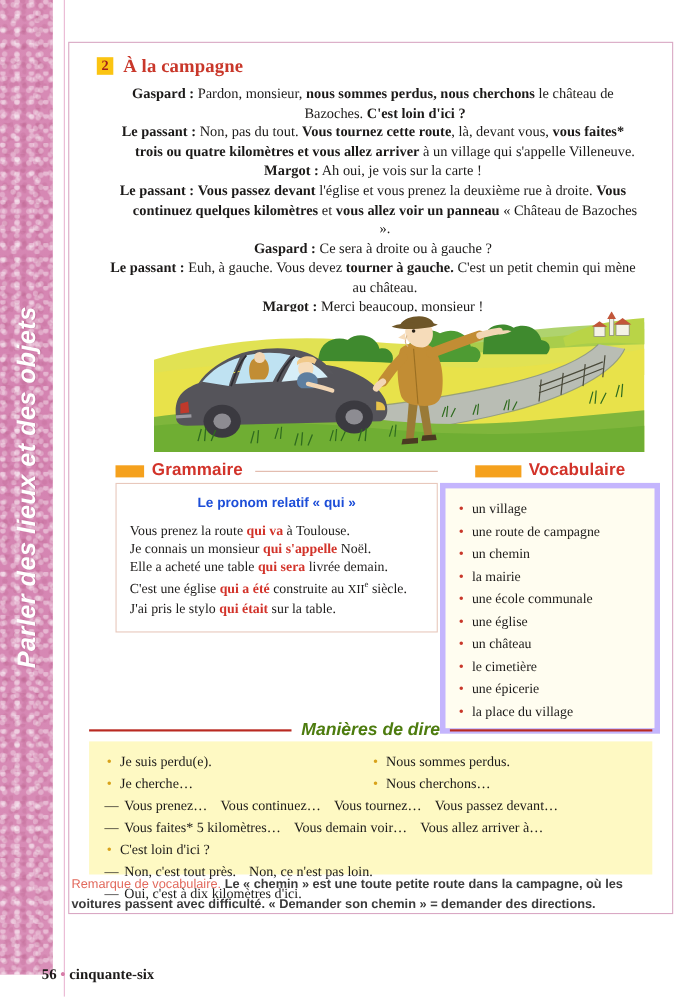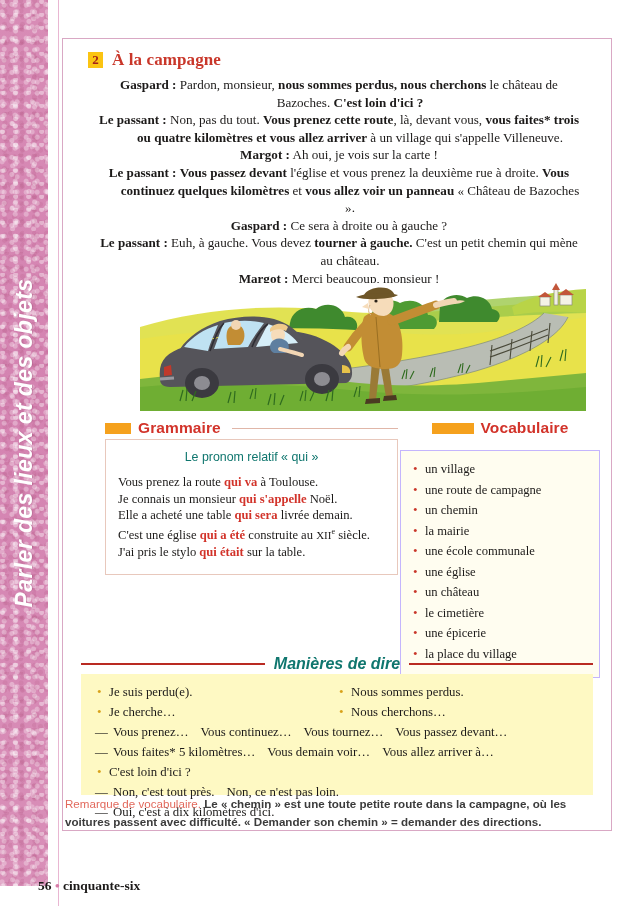--- a/index.html
+++ b/index.html
@@ -92,52 +92,52 @@
     font-size:15.5px;color:#d2332a;letter-spacing:.1px;
   }
   .sec-rule{flex:1;height:1px;background:#e0b6a8;margin-left:4px;}
   #gram-box{
     border:1px solid #e8c8bc;background:#ffffff;
     padding:10px 12px 11px 12px;margin-top:1px;
     box-sizing:border-box;width:293px;height:136px;
   }
   #gram-sub{
     text-align:center;font-family:"Liberation Sans", sans-serif;
-    font-weight:normal;font-size:12.4px;color:#0f766e;margin-bottom:10px;
+    font-weight:bold;font-size:12.4px;color:#1d4ed8;margin-bottom:10px;
   }
   .gram-ex{font-size:12.6px;line-height:16.6px;color:#1c1a19;}
   .qui{color:#d2332a;font-weight:bold;}
   .sc{font-variant:small-caps;font-size:11px;}
   sup{font-size:8px;vertical-align:super;}
 
   
   #voc-wrap{position:absolute;left:338px;top:380px;width:200px;}
   #voc-head{display:flex;align-items:center;gap:7px;height:20px;justify-content:center;}
   #voc-head .sec-chip{width:42px;}
   #voc-box{
-    border:1px solid #c4b5fd;background:#fffdf0;
-    padding:8px 10px 9px 10px;margin-top:12px;
+    border:5px solid #c4b5fd;background:#fffdf0;
+    padding:8px 10px 9px 10px;margin-top:1px;
     box-sizing:border-box;width:200px;height:228px;
   }
   #voc-box ul{list-style:none;margin:0;padding:0;}
   #voc-box li{
     font-size:12.6px;line-height:20.5px;color:#1c1a19;
     padding-left:14px;position:relative;
   }
   #voc-box li:before{
     content:"•";position:absolute;left:2px;top:0;color:#c9372a;font-size:13px;
   }
 
   
   #man-wrap{position:absolute;left:19px;top:616px;width:512px;}
   #man-head{position:relative;height:20px;display:flex;align-items:center;}
   .man-rule{flex:1;height:2px;background:#b92a22;}
   #man-title{
     font-family:"Liberation Sans", sans-serif;font-style:italic;font-weight:bold;
-    font-size:16px;color:#0f766e;padding:0 9px;white-space:nowrap;
+    font-size:16px;color:#4d7c0f;padding:0 9px;white-space:nowrap;
   }
   #man-box{
     background:#fef9c3;padding:8px 14px 10px 14px;
     box-sizing:border-box;width:512px;height:121px;
     position:relative;
   }
   .man-cols{display:flex;}
   .man-col{width:50%;}
   .mb{
     font-size:12.8px;line-height:20px;color:#1c1a19;
@@ -179,21 +179,21 @@
 
   <div id="frame-border"></div>
 
   <div id="ex-head">
     <span class="num-badge">2</span>
     <span class="ex-title">À la campagne</span>
   </div>
 
   <div id="dialogue">
       <div class="line"><span class="spk">Gaspard :</span><span> Pardon, monsieur, </span><span class="b">nous sommes perdus, nous cherchons</span><span> le château de Bazoches. </span><span class="b">C'est loin d'ici ?</span></div>
-      <div class="line"><span class="spk">Le passant :</span><span> Non, pas du tout. </span><span class="b">Vous prenez cette route</span><span>, là, devant vous, </span><span class="b">vous faites* trois ou quatre kilomètres et vous allez arriver</span><span> à un village qui s'appelle Villeneuve.</span></div>
+      <div class="line"><span class="spk">Le passant :</span><span> Non, pas du tout. </span><span class="b">Vous tournez cette route</span><span>, là, devant vous, </span><span class="b">vous faites* trois ou quatre kilomètres et vous allez arriver</span><span> à un village qui s'appelle Villeneuve.</span></div>
       <div class="line"><span class="spk">Margot :</span><span> Ah oui, je vois sur la carte !</span></div>
       <div class="line"><span class="spk">Le passant :</span><span> </span><span class="b">Vous passez devant</span><span> l'église et vous prenez la deuxième rue à droite. </span><span class="b">Vous continuez quelques kilomètres</span><span> et </span><span class="b">vous allez voir un panneau</span><span> « Château de Bazoches ».</span></div>
       <div class="line"><span class="spk">Gaspard :</span><span> Ce sera à droite ou à gauche ?</span></div>
       <div class="line"><span class="spk">Le passant :</span><span> Euh, à gauche. Vous devez </span><span class="b">tourner à gauche.</span><span> C'est un petit chemin qui mène au château.</span></div>
       <div class="line"><span class="spk">Margot :</span><span> Merci beaucoup, monsieur !</span></div>
     </div>
 
   <div id="illus">
     <svg width="446" height="128" viewBox="0 0 446 128" xmlns="http://www.w3.org/2000/svg">
       <defs>

